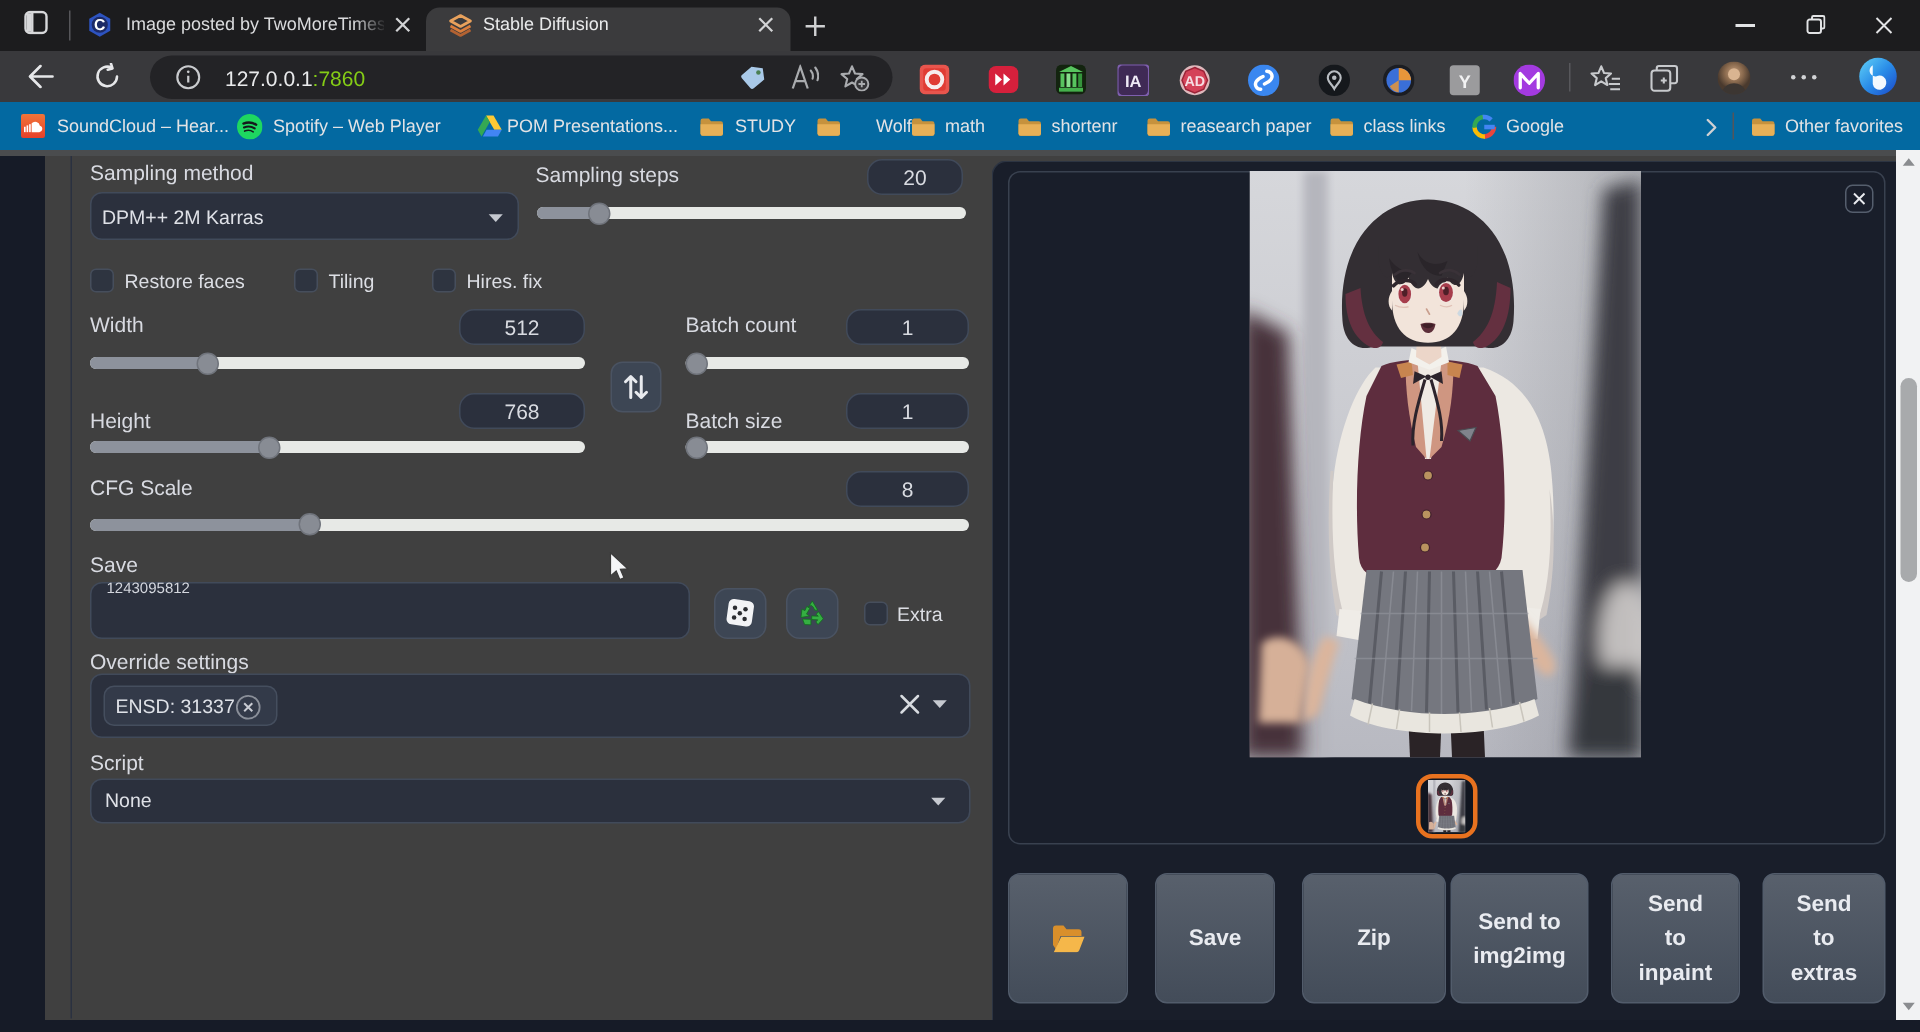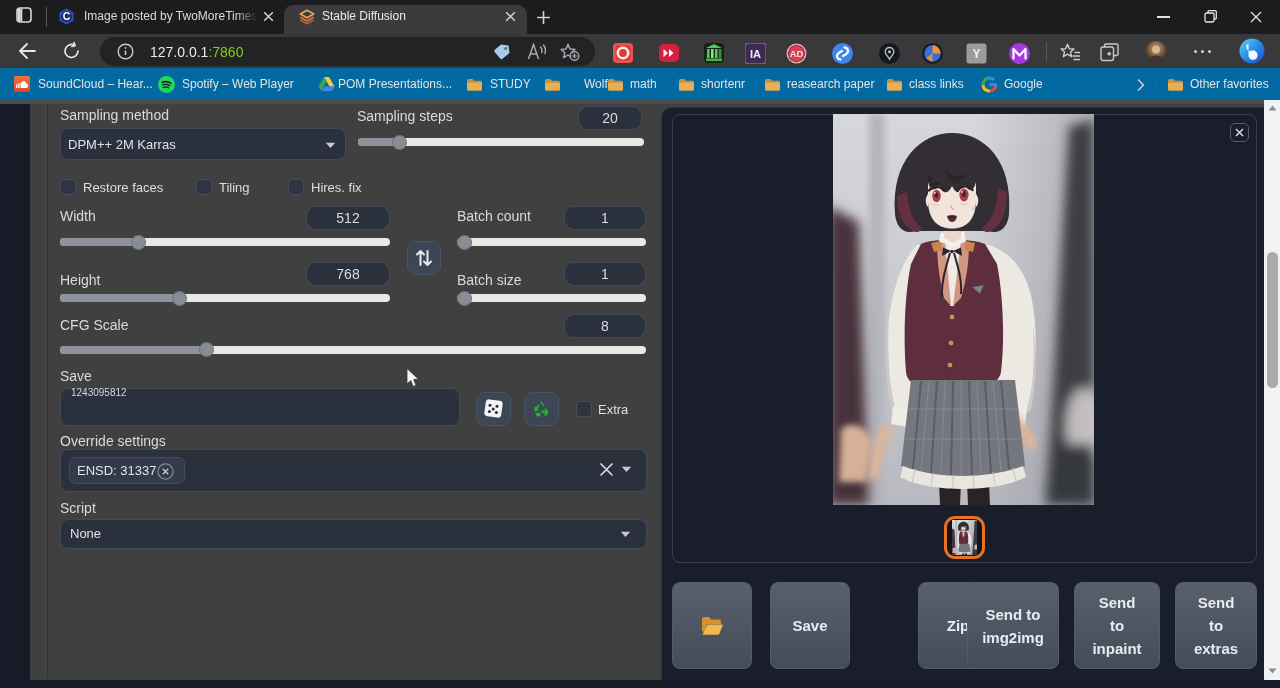--- a/index.html
+++ b/index.html
@@ -557,21 +557,21 @@
         <use href="#thumbph"></use>
       </svg>
 
     <div class="btn" style="left:642px;width:80px">
         <svg width="23" height="19" viewBox="0 0 23 19">
           <path d="M1 3 A2 2 0 0 1 3 1 L8 1 L10 3.5 L18 3.5 A2 2 0 0 1 20 5.5 L20 8 L6 8 L3 17 L1 14 Z" fill="#d98f2b"></path>
           <path d="M6.5 8.5 L22 8.5 L18.5 17.5 A2 2 0 0 1 16.6 18.8 L1.5 18.8 Z" fill="#f5b74a"></path>
         </svg>
       </div>
     <div class="btn" style="left:740px;width:80px">Save</div>
-    <div class="btn" style="left:888px;width:80px">Zip</div>
+    <div class="btn" style="left:838px;width:96px">Zip</div>
     <div class="btn" style="left:937px;width:92px">
         <span>Send to<br>img2img</span>
       </div>
     <div class="btn" style="left:1044px;width:86px">
         <span>Send<br>to<br>inpaint</span>
       </div>
     <div class="btn" style="left:1145px;width:82px">
         <span>Send<br>to<br>extras</span>
       </div>
   </div>

